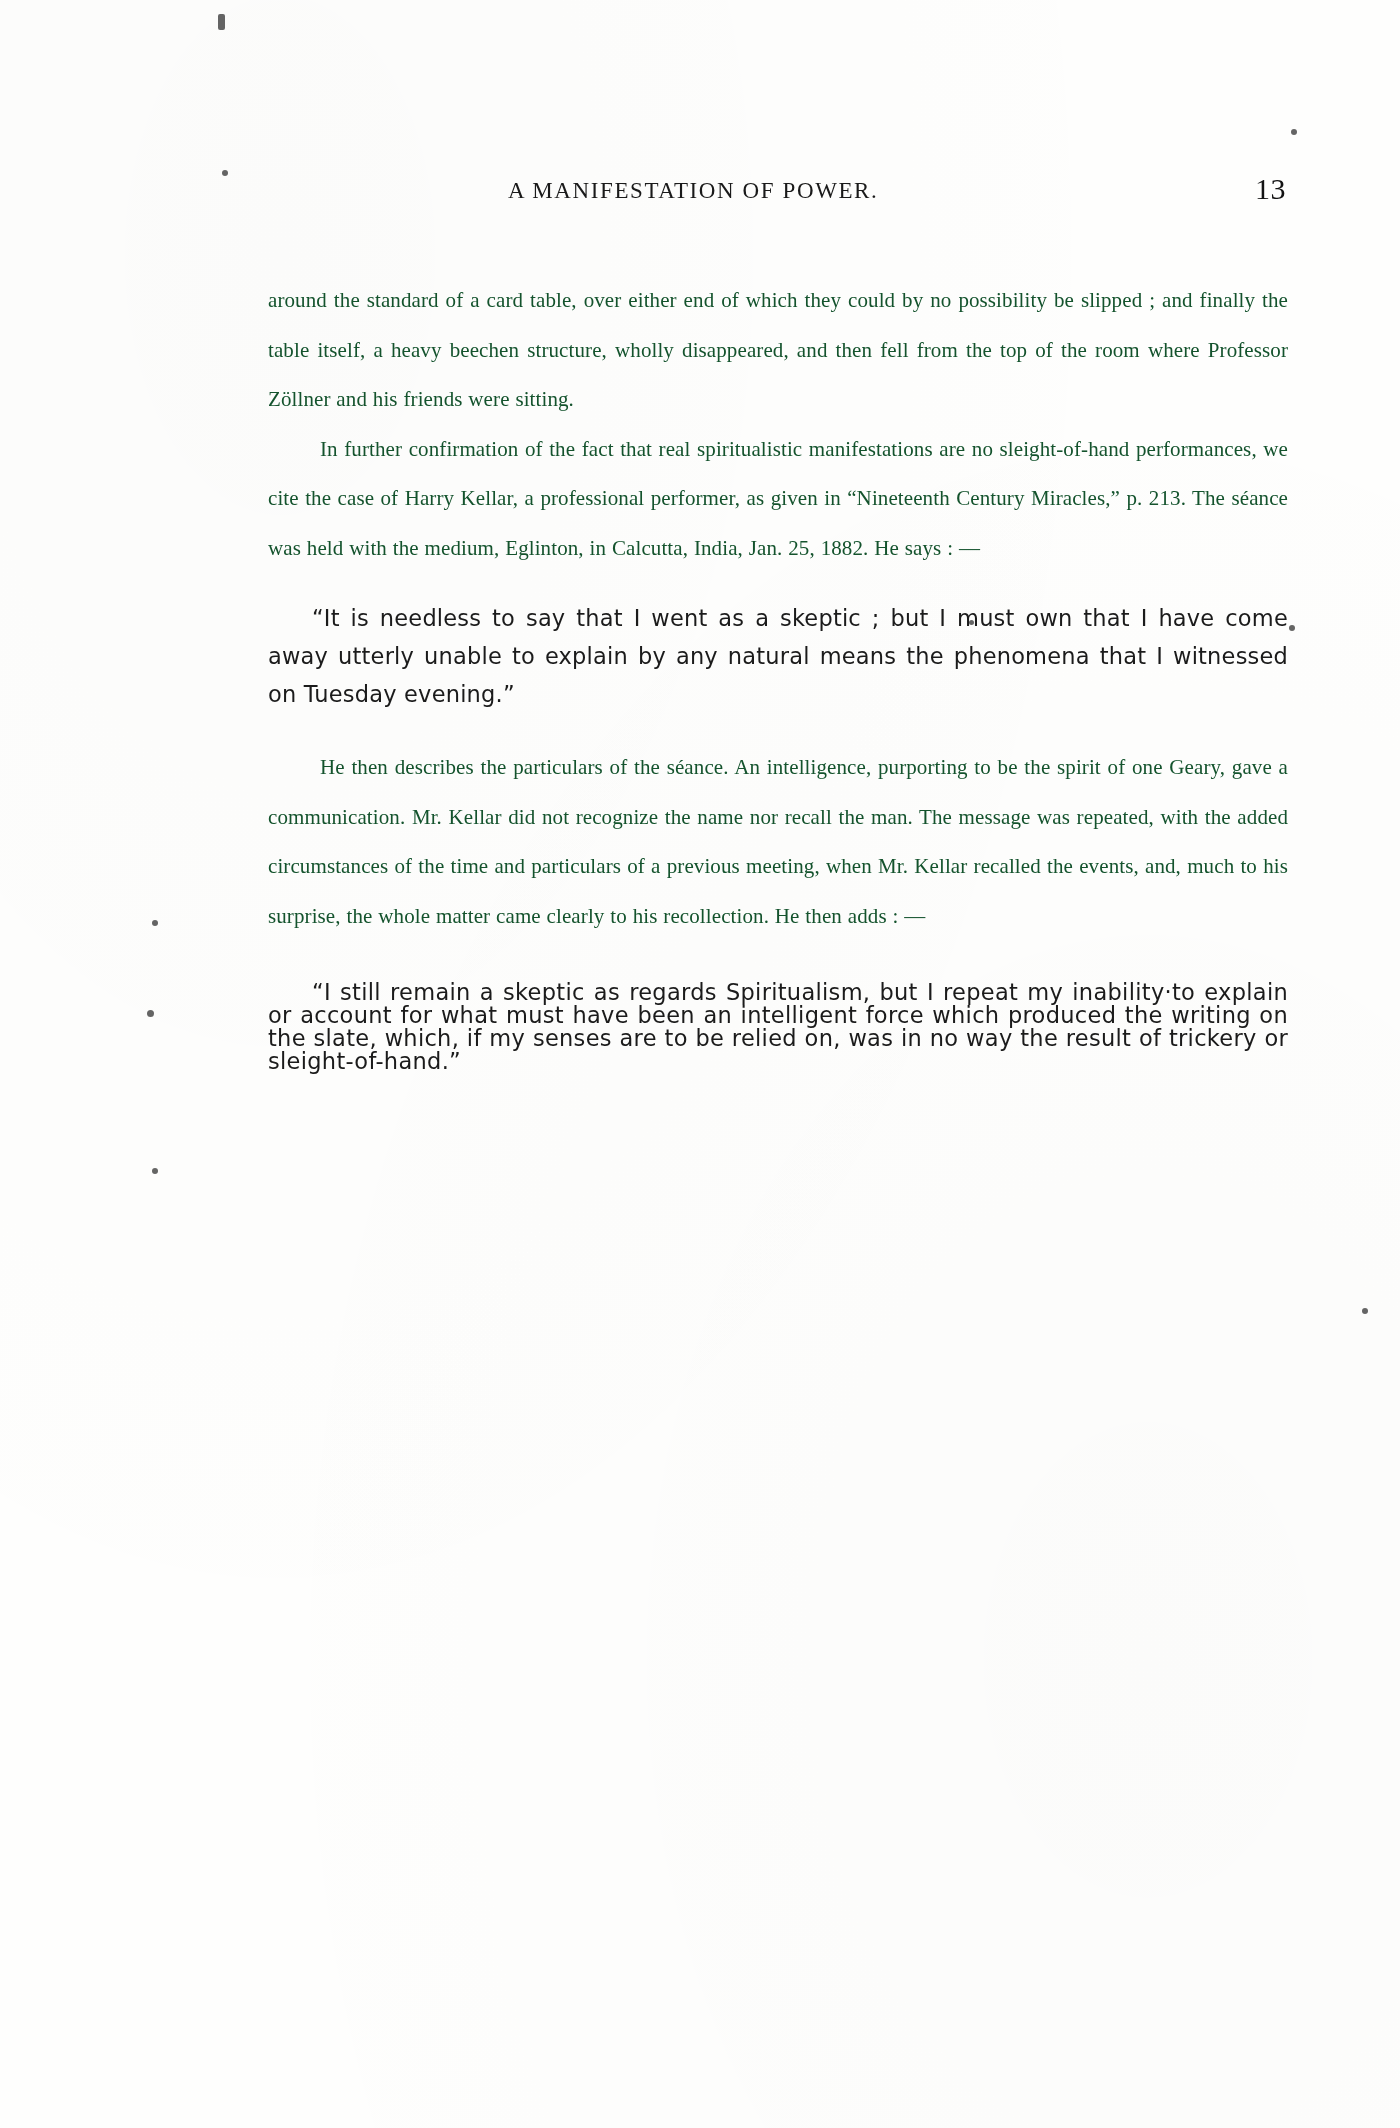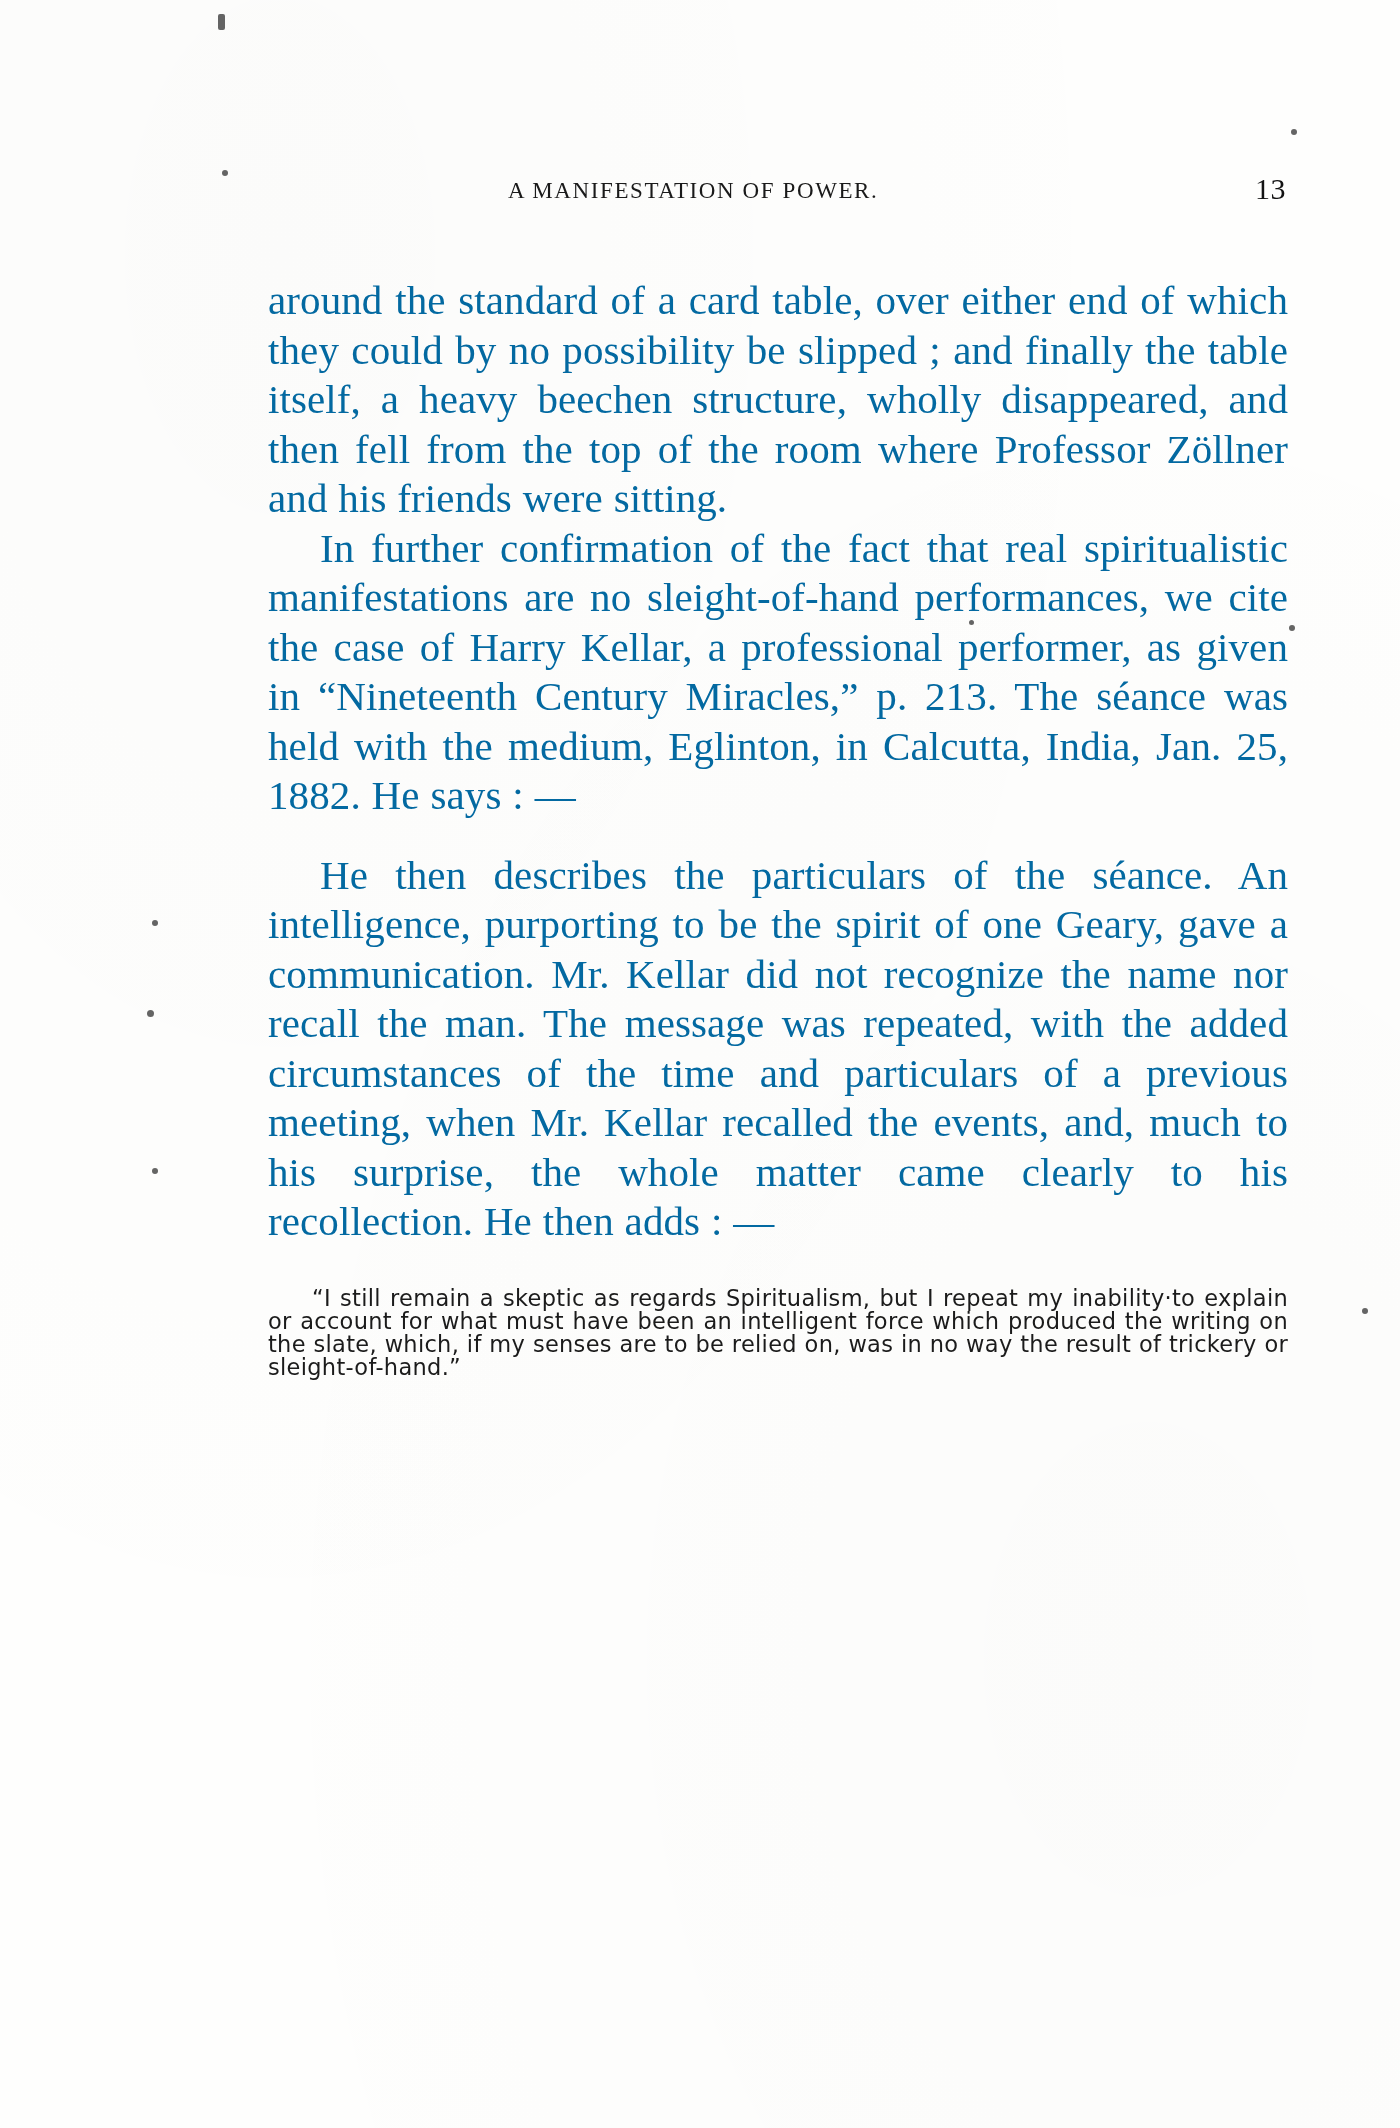--- a/index.html
+++ b/index.html
@@ -64,25 +64,25 @@
     right: 2px;
     top: 0px;
     font-size: 30px;
     color: #131313;
     letter-spacing: 0.5px;
   }
 
   
   p.body-par {
     margin: 0 0 0 0;
-    font-size: 41px;
+    font-size: 21px;
     line-height: 49.5px;
     text-align: justify;
     text-justify: inter-word;
-    color: #0369a1;
+    color: #14532d;
     letter-spacing: 0.1px;
     word-spacing: 0.5px;
   }
   p.body-par.indent {
     text-indent: 52px;
   }
   p.body-par + p.body-par {
     margin-top: 0;
   }
 
@@ -134,20 +134,21 @@
 
     <div class="running-head">
       <div class="rh-title">A MANIFESTATION OF POWER.</div>
       <div class="rh-page">13</div>
     </div>
 
     <p class="body-par">around the standard of a card table, over either end of which they could by no possibility be slipped ; and finally the table itself, a heavy beechen structure, wholly disappeared, and then fell from the top of the room where Professor Zöllner and his friends were sitting.</p>
 
     <p class="body-par indent">In further confirmation of the fact that real spiritualistic manifestations are no sleight-of-hand performances, we cite the case of Harry Kellar, a professional performer, as given in “Nineteenth Century Miracles,” p. 213.  The séance was held with the medium, Eglinton, in Calcutta, India, Jan. 25, 1882.  He says : —</p>
 
+    <p class="quote-par">“It is needless to say that I went as a skeptic ; but I must own that I have come away utterly unable to explain by any natural means the phenomena that I witnessed on Tuesday evening.”</p>
 
     <div class="gap-after-quote"></div>
 
     <p class="body-par indent">He then describes the particulars of the séance.  An intelligence, purporting to be the spirit of one Geary, gave a communication.  Mr. Kellar did not recognize the name nor recall the man.  The message was repeated, with the added circumstances of the time and particulars of a previous meeting, when Mr. Kellar recalled the events, and, much to his surprise, the whole matter came clearly to his recollection.  He then adds : —</p>
 
     <p class="quote-par second">“I still remain a skeptic as regards Spiritualism, but I repeat my inability·to explain or account for what must have been an intelligent force which produced the writing on the slate, which, if my senses are to be relied on, was in no way the result of trickery or sleight-of-hand.”</p>
 
   </div>
 </div>
 

